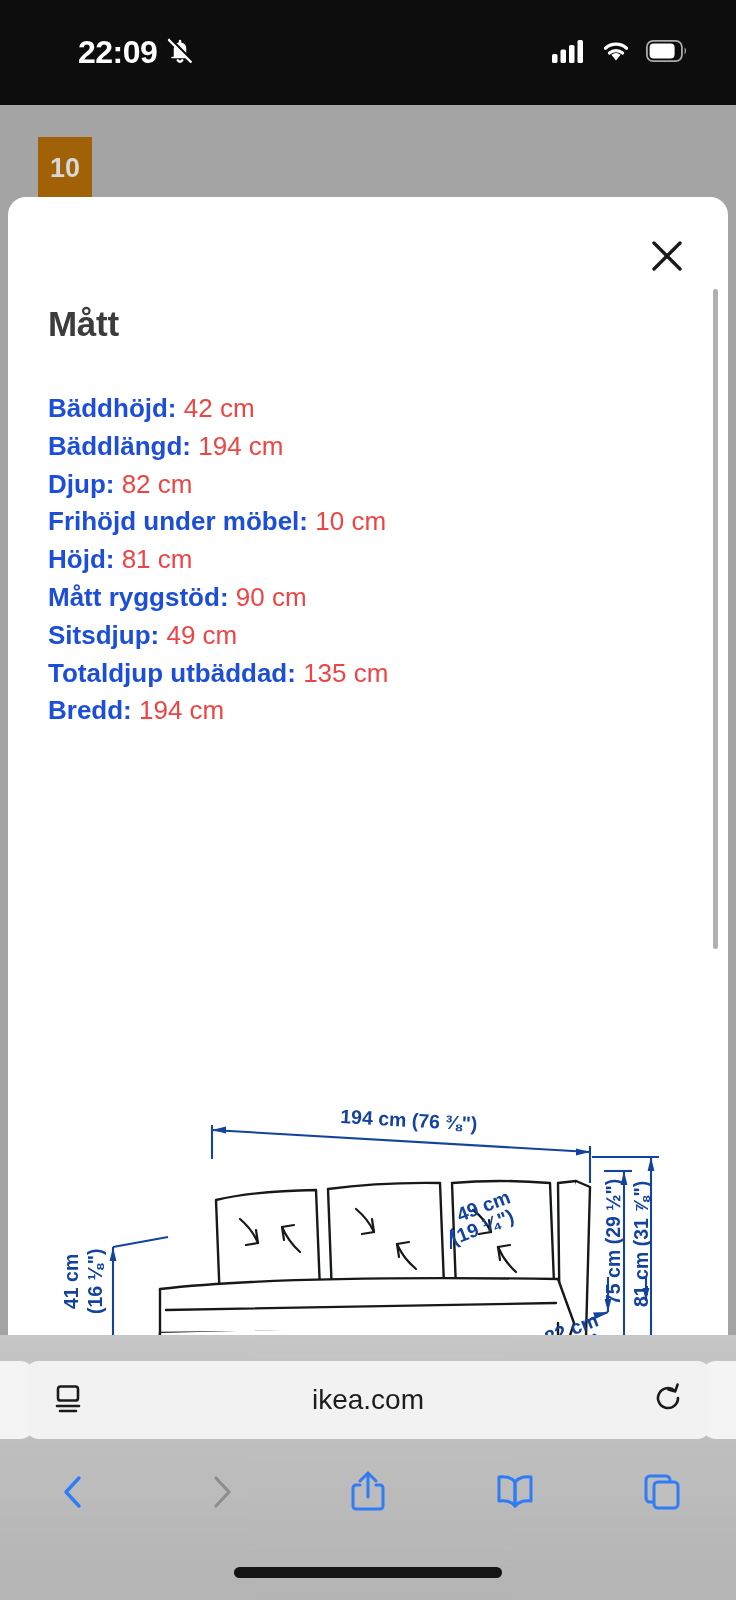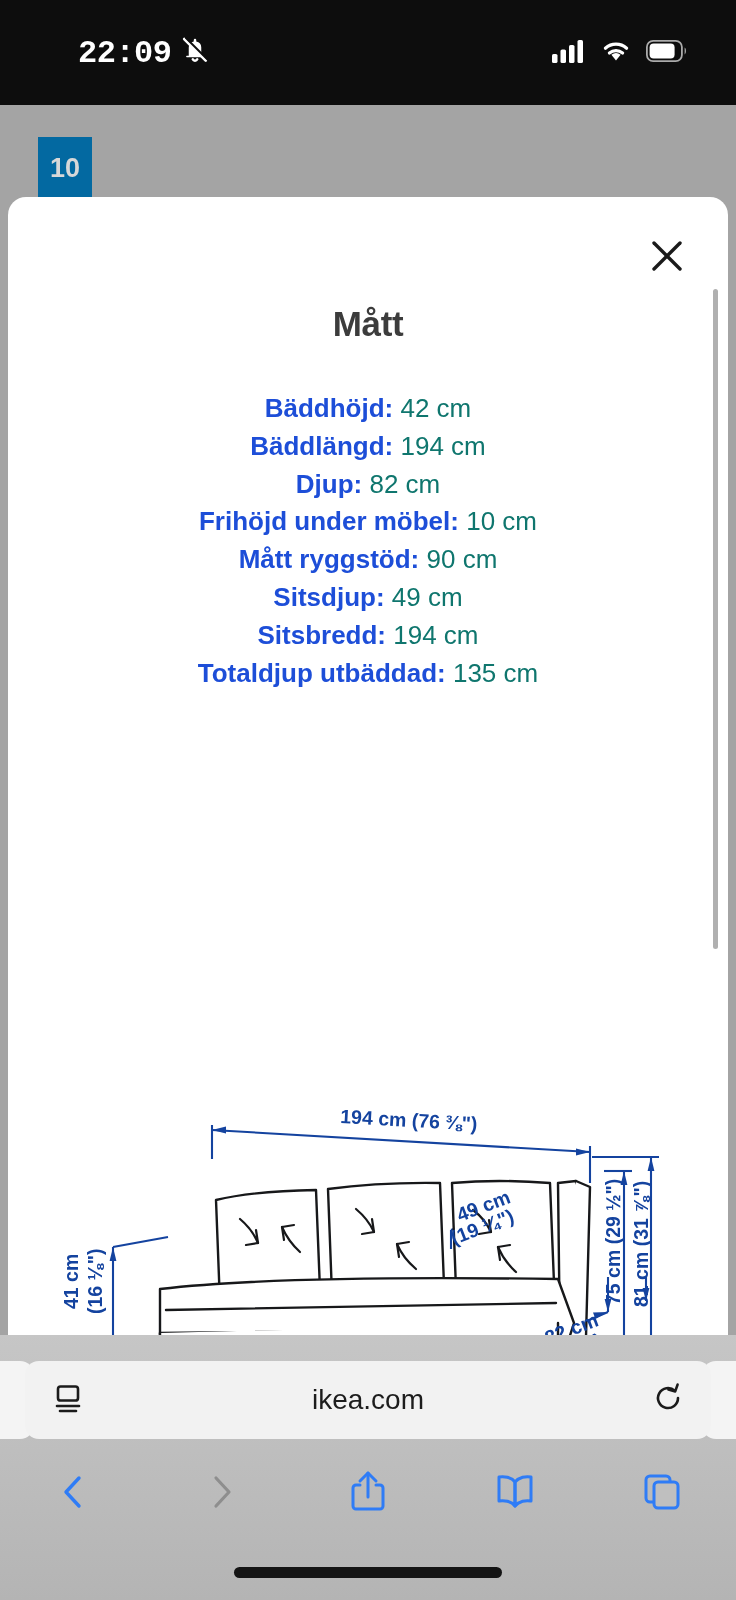--- a/index.html
+++ b/index.html
@@ -11,53 +11,53 @@
   }
   .screen { position:relative; width:736px; height:1600px; background:#a4a4a4; overflow:hidden; }
 
   
   .statusbar {
     position:absolute; top:0; left:0; width:736px; height:105px;
     background:#0d0d0d; color:#fff;
     display:flex; align-items:center; justify-content:space-between;
     padding:0 48px 0 78px;
   }
-  .sb-left { display:flex; align-items:flex-end; gap:8px;font-family:Liberation Mono, monospace; }
+  .sb-left { display:flex; align-items:flex-start; gap:8px; }
   .sb-time { font-size:32px; font-weight:700; letter-spacing:-0.5px; line-height:1; }
   .sb-right { display:flex; align-items:center; gap:14px; }
 
   
   .page-behind { position:absolute; top:105px; left:0; width:736px; height:1230px; background:#a4a4a4; }
   .badge-10 {
     position:absolute; top:32px; left:38px;
-    width:54px; height:62px; background:#0369a1; color:#d8d8d8;
+    width:54px; height:62px; background:#a16207; color:#d8d8d8;
     display:flex; align-items:center; justify-content:center;
     font-size:27px; font-weight:700;
   }
 
   
   .modal {
     position:absolute; top:197px; left:8px; width:720px; height:1140px;
     background:#fff; border-radius:18px 18px 0 0; overflow:hidden;
   }
   .modal-close {
     position:absolute; top:36px; right:38px; width:46px; height:46px;
     display:flex; align-items:center; justify-content:center; cursor:pointer;
   }
   .scrollbar-track { position:absolute; top:92px; right:10px; width:5px; height:1040px; }
   .scrollbar-thumb { position:absolute; top:0; left:0; width:5px; height:660px; background:#b0b0b0; border-radius:3px; }
 
-  .modal-body { position:absolute; top:0; left:0; width:720px; height:1140px; padding:0 40px;text-align:center; }
+  .modal-body { position:absolute; top:0; left:0; width:720px; height:1140px; padding:0 40px; }
   .modal-title {
     margin-top:107px; font-size:35px; font-weight:700; color:#3c3c3c; letter-spacing:-0.3px;
   }
   .spec-list { margin-top:46px; }
   .spec-row { font-size:26px; line-height:37.8px; color:#484848; white-space:nowrap; }
   .spec-label { font-weight:700; color:#1d4ed8; }
-  .spec-value { font-weight:400; color:#0f766e; }
+  .spec-value { font-weight:400; color:#ef4444; }
 
   
   .diagram-wrap { position:absolute; top:900px; left:0; width:720px; height:460px; overflow:hidden; }
   .diagram-wrap svg { display:block; }
 
   
   .browser-chrome {
     position:absolute; left:0; bottom:0; width:736px; height:265px;
     background:linear-gradient(to bottom,#c6c6c6 0%,#bfbfbf 38%,#b4b4b4 100%);
   }
@@ -130,24 +130,25 @@
       </svg>
     </div>
 
     <div class="modal-body">
       <div class="modal-title">Mått</div>
       <div class="spec-list">
         <div class="spec-row"><span class="spec-label">Bäddhöjd:</span> <span class="spec-value">42 cm</span></div>
         <div class="spec-row"><span class="spec-label">Bäddlängd:</span> <span class="spec-value">194 cm</span></div>
         <div class="spec-row"><span class="spec-label">Djup:</span> <span class="spec-value">82 cm</span></div>
         <div class="spec-row"><span class="spec-label">Frihöjd under möbel:</span> <span class="spec-value">10 cm</span></div>
+        <div class="spec-row"><span class="spec-label">Höjd:</span> <span class="spec-value">81 cm</span></div>
         <div class="spec-row"><span class="spec-label">Mått ryggstöd:</span> <span class="spec-value">90 cm</span></div>
         <div class="spec-row"><span class="spec-label">Sitsdjup:</span> <span class="spec-value">49 cm</span></div>
-        <div class="spec-row"><span class="spec-label">Sitsbredd:</span> <span class="spec-value">194 cm</span></div>
         <div class="spec-row"><span class="spec-label">Totaldjup utbäddad:</span> <span class="spec-value">135 cm</span></div>
+        <div class="spec-row"><span class="spec-label">Bredd:</span> <span class="spec-value">194 cm</span></div>
       </div>
     </div>
 
     <div class="diagram-wrap">
       <svg width="720" height="460" viewBox="0 0 720 460">
         <g stroke="#14439f" fill="none" stroke-width="2.1">
 
           <line x1="204" y1="33" x2="582" y2="55"></line>
           <path d="M204 33 l14 -3.4 l0 6.8 z" fill="#14439f" stroke="none"></path>
           <path d="M582 55 l-14 -3.4 l0 6.8 z" fill="#14439f" stroke="none"></path>

